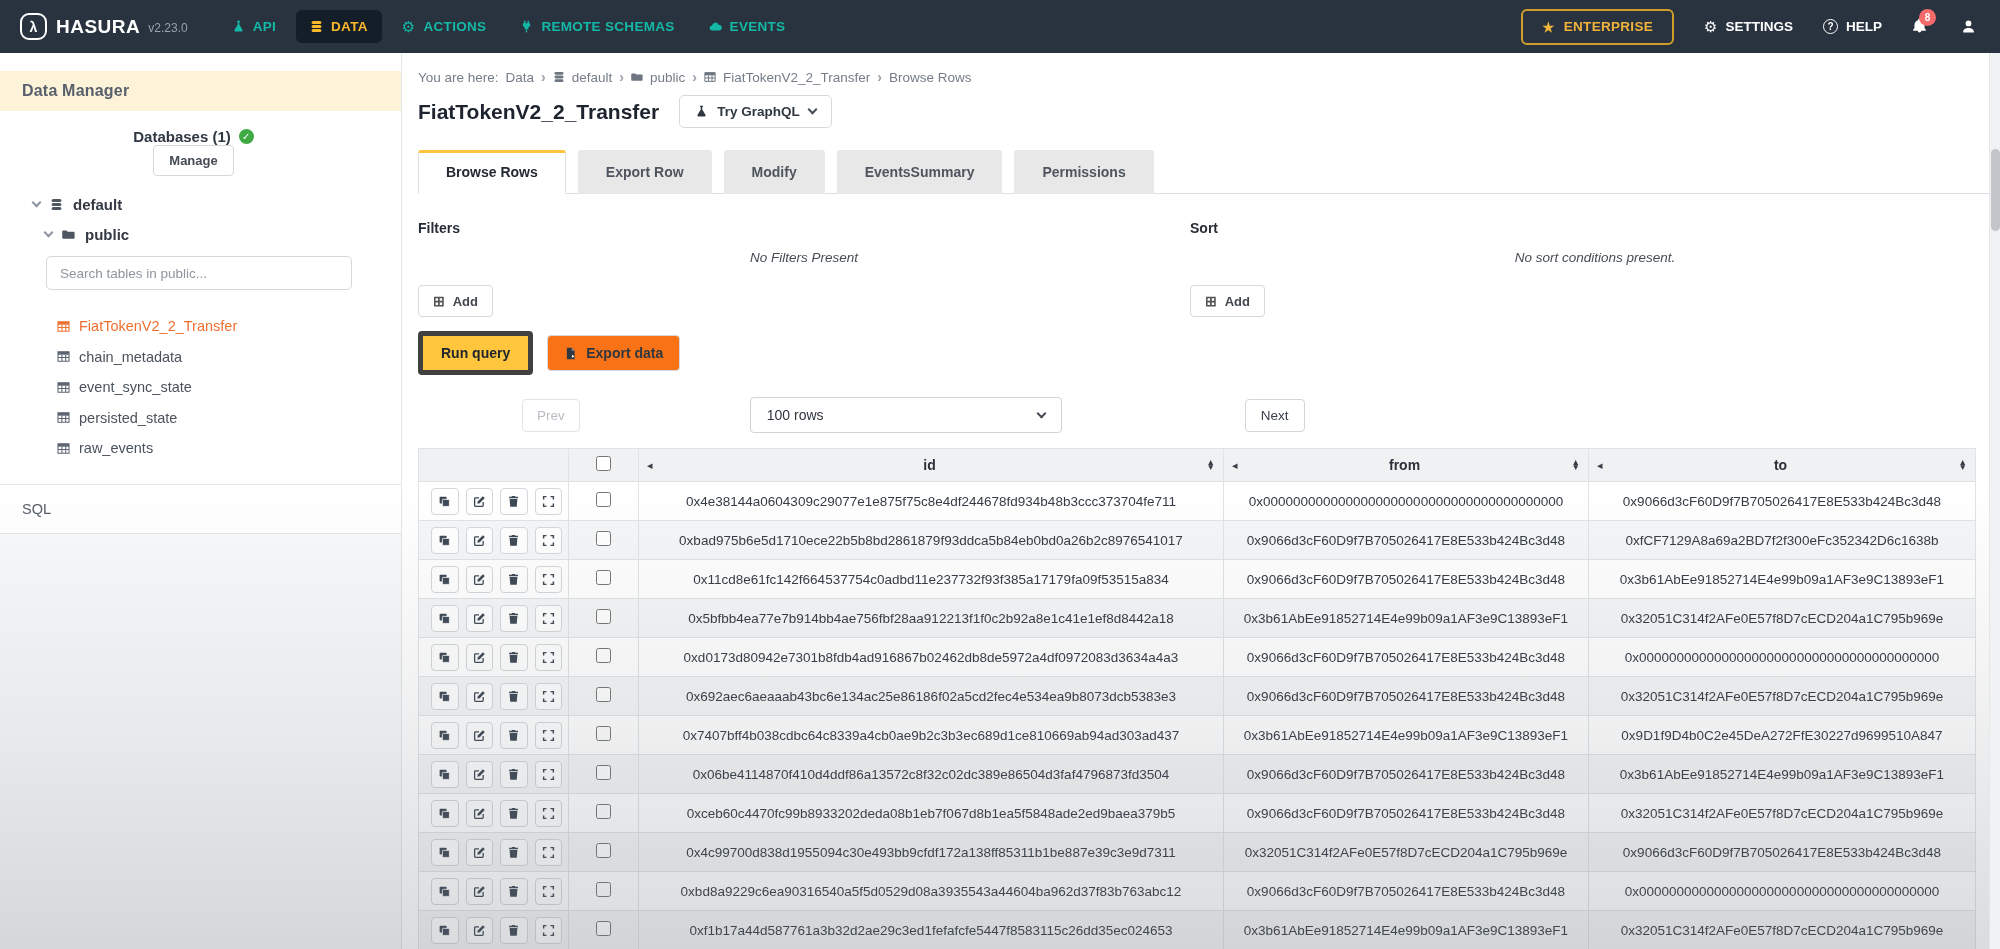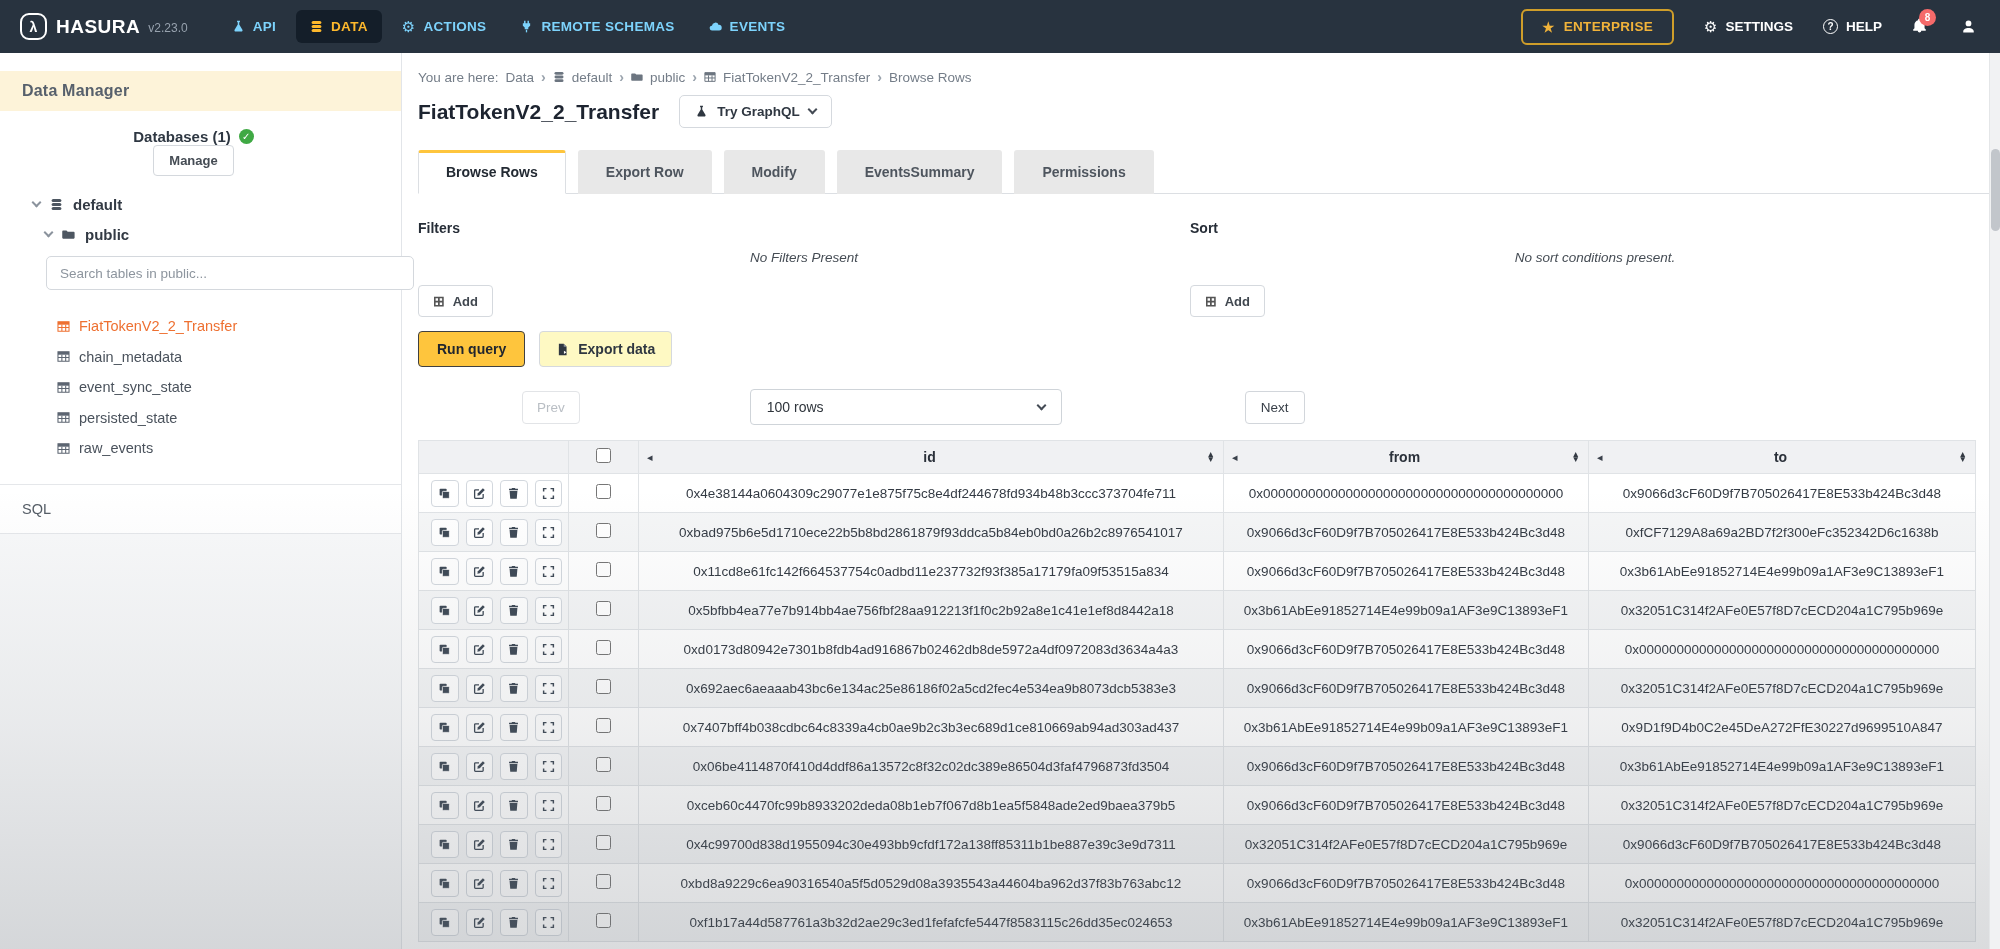--- a/index.html
+++ b/index.html
@@ -19,21 +19,21 @@
   .logo-mark {
     width:27px; height:27px; border:2.5px solid #fff; border-radius:9px;
     display:flex; align-items:center; justify-content:center;
     font-weight:bold; font-size:14px; color:#fff;
   }
   .logo-text { font-weight:bold; font-size:19px; letter-spacing:.5px; }
   .version { color:#97a2ae; font-size:12px; margin-left:8px; margin-top:3px; }
   .nav-items { display:flex; align-items:center; margin-left:30px; gap:6px; }
   .nav-item {
     display:flex; align-items:center; gap:8px; padding:9px 14px; border-radius:6px;
-    font-weight:bold; font-size:13.5px; letter-spacing:.3px; color:#7dd3fc; cursor:pointer;
+    font-weight:bold; font-size:13.5px; letter-spacing:.3px; color:#14b8a6; cursor:pointer;
     white-space:nowrap;
   }
   .nav-item.active { background:#141e29; color:#fdb82c; }
   .nav-right { margin-left:auto; display:flex; align-items:center; gap:30px; }
   .enterprise-btn {
     display:flex; align-items:center; gap:9px; border:2px solid #cf9e2a; border-radius:6px;
     padding:8px 19px; color:#f1b33a; font-weight:bold; font-size:13.5px;
     background:transparent; cursor:pointer; letter-spacing:.3px;
   }
   .nav-link { display:flex; align-items:center; gap:8px; font-weight:bold; font-size:13.5px; cursor:pointer; }
@@ -73,21 +73,21 @@
   }
   .tree-row { display:flex; align-items:center; gap:10px; font-weight:bold; font-size:15px; color:#333a44; cursor:pointer; }
   .tree-default { margin:20px 0 0 33px; }
   .tree-public  { margin:13px 0 0 45px; }
   .chev {
     display:inline-block; width:7px; height:7px; border-right:2px solid #8b939d;
     border-bottom:2px solid #8b939d; transform:rotate(45deg); margin-top:-4px;
   }
   .chev.dark { border-color:#444b55; }
   .search-input {
-    margin:13px 0 0 46px; width:368px; height:34px; border:1px solid #d4d8dd; border-radius:5px;
+    margin:13px 0 0 46px; width:306px; height:34px; border:1px solid #d4d8dd; border-radius:5px;
     padding:0 13px; font-size:13.5px; color:#333; outline:none;
     font-family:"Liberation Sans","DejaVu Sans",sans-serif;
   }
   .search-input::placeholder { color:#8d959e; }
   .table-list { margin:21px 0 0 57px; }
   .table-item { height:30.5px; display:flex; align-items:center; gap:9px; font-size:14.5px; color:#4a525c; cursor:pointer; }
   .table-item .icon { color:#5d6672; }
   .table-item.active, .table-item.active .icon { color:#ee7031; }
   .sb-divider { border-top:1px solid #e5e7ea; margin-top:20px; }
   .sql-row { padding:16px 22px; font-size:14.5px; color:#555d66; cursor:pointer; }
@@ -121,25 +121,25 @@
   .fs-heading { font-weight:bold; font-size:14px; color:#262d37; }
   .fs-empty { margin-top:14px; font-style:italic; font-size:13.5px; color:#454c54;text-align:center; }
   .add-btn {
     margin-top:20px; display:inline-flex; align-items:center; gap:8px;
     border:1px solid #d5d9de; border-radius:4px; background:#fff; padding:7px 14px;
     font-weight:bold; font-size:13px; color:#40474f; cursor:pointer;
   }
   .add-btn .plus { font-size:14px; color:#555; }
   .run-row { margin-top:14px; display:flex; align-items:center; gap:14px; }
   .run-query-btn {
-    background:#fec53d; border:1px solid #404040; border-radius:4px; padding:9px 18px;
+    background:#fec53d; border:5px solid #404040; border-radius:4px; padding:9px 18px;
     font-weight:bold; font-size:14px; color:#21262e; cursor:pointer;
   }
   .export-btn {
-    display:flex; align-items:center; gap:9px; background:#fef9c3; border:1px solid #d5d9de;
+    display:flex; align-items:center; gap:9px; background:#f97316; border:1px solid #d5d9de;
     border-radius:4px; padding:9px 16px; font-weight:bold; font-size:14px; color:#2f3741; cursor:pointer;
   }
   .pagination { margin-top:22px; display:flex; align-items:center; }
   .prev-btn {
     margin-left:104px; border:1px solid #e2e4e7; border-radius:4px; background:#fff;
     padding:8px 14px; font-size:13.5px; color:#b9bec4; cursor:default;
   }
   .rows-select {
     margin-left:170px; width:312px; height:36px; border:1px solid #cfd4d9; border-radius:4px;
     background:#fff; display:flex; align-items:center; justify-content:space-between;

